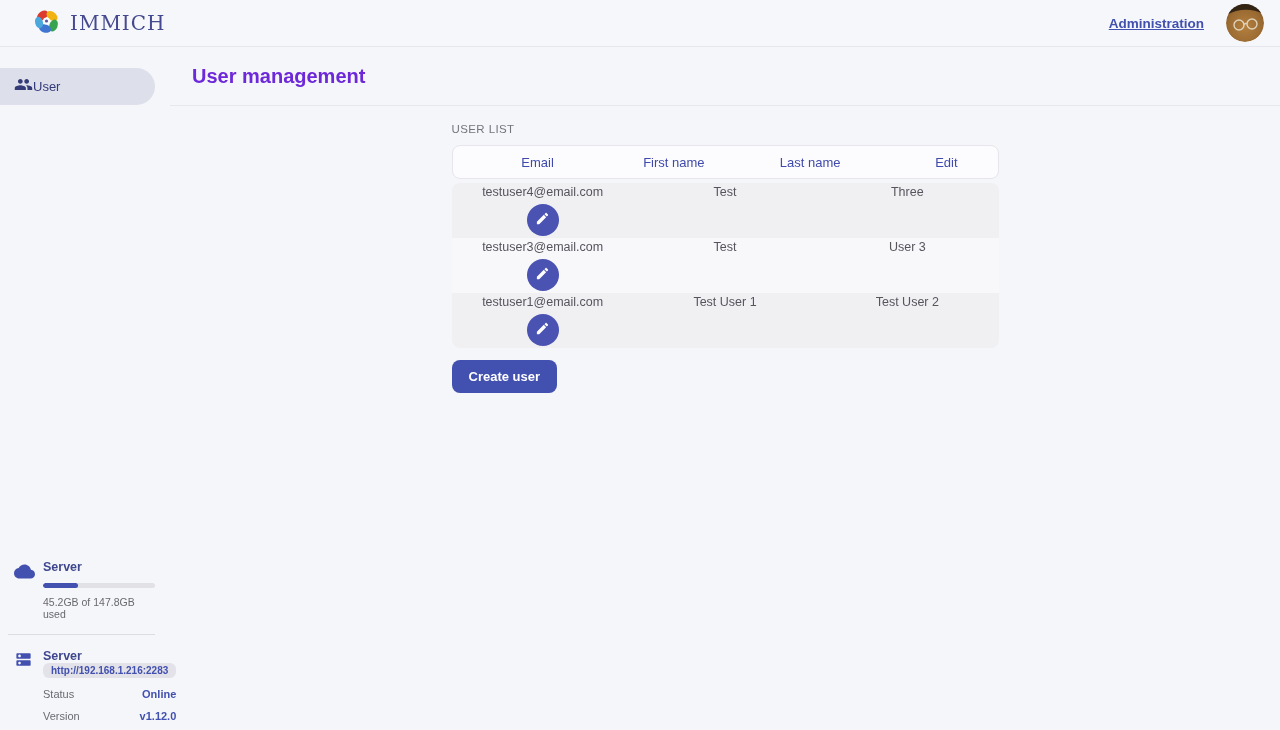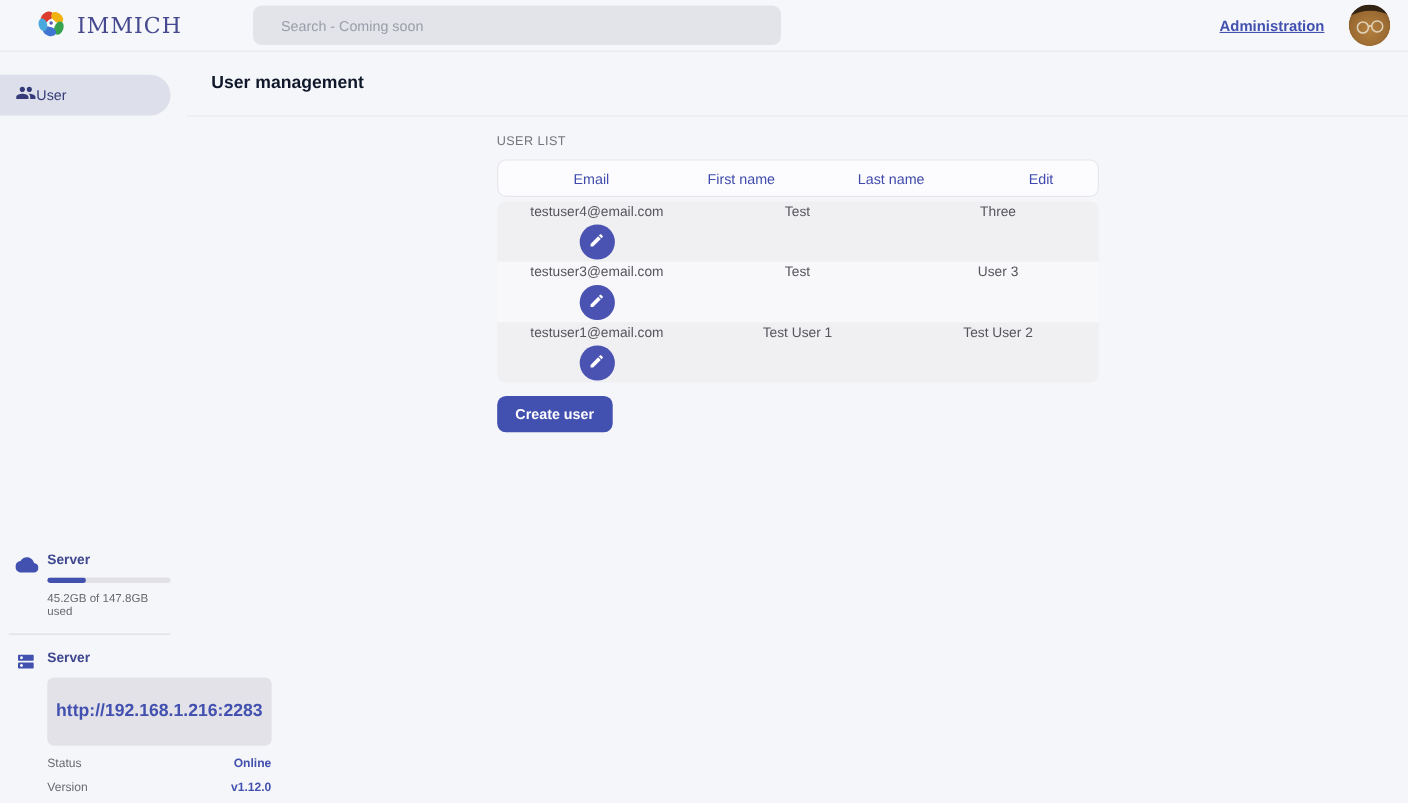--- a/index.html
+++ b/index.html
@@ -55,33 +55,33 @@
   .side-body { margin-left:7px; flex:1; padding-right:15px; }
   .side-title { font-size:12.5px; font-weight:bold; color:#3f478f; }
   .progress-track {
     margin-top:9px; height:5px; border-radius:3px; background:#e1e1e6;
     overflow:hidden;
   }
   .progress-fill { height:100%; border-radius:3px; background:#4250af; }
   .usage-text { margin-top:8px; font-size:10.5px; color:#68686f; }
   .side-divider { height:1px; background:#dcdce1; margin:14px 15px 14px 8px; }
   .server-url-pill {
-    margin-top:11px; background:#e2e2e8; border-radius:6px;
-    padding:22px 8px; text-align:center;
-    font-size:16px; font-weight:bold; color:#4250af;
+    background:#e2e2e8; border-radius:6px;
+    padding:2px 8px; text-align:center;
+    font-size:10px; font-weight:bold; color:#4250af;
   }
   .kv-row { display:flex; justify-content:space-between; margin-top:10px; }
   .kv-label { font-size:11px; color:#6a6a72; }
   .kv-value { font-size:11px; font-weight:bold; color:#4250af; }
   
   .title-bar {
     height:59px; display:flex; align-items:center; padding-left:22px;
     border-bottom:1px solid #e7e8ee;
   }
-  .page-title { font-size:16px; font-weight:600; color:#0f172a; }
+  .page-title { font-size:20px; font-weight:600; color:#6d28d9; }
   .panel { width:547px; margin:0 auto; }
   .section-label {
     margin-top:17px; font-size:11.5px; color:#74747e; letter-spacing:.4px;
   }
   .table-head {
     margin-top:10px; height:34px;
     background:#fcfcfe; border:1px solid #e6e6ec; border-radius:8px;
     display:grid; grid-template-columns:1fr 1fr 1fr 1fr; align-items:center;
   }
   .th { text-align:center; font-size:13px; font-weight:500; color:#3f4aac;padding-left:34px; }
@@ -119,21 +119,20 @@
           <ellipse cx="21.5" cy="19.5" rx="6.2" ry="4.1" transform="rotate(-70 21.5 19.5)" fill="#37a34f"></ellipse>
           <ellipse cx="13" cy="22.5" rx="6.2" ry="4.1" transform="rotate(18 13 22.5)" fill="#3f76d2"></ellipse>
           <ellipse cx="7" cy="16.5" rx="5.8" ry="3.9" transform="rotate(75 7 16.5)" fill="#4aa8dd"></ellipse>
           <circle cx="14.5" cy="15" r="3.4" fill="#fdfdfd"></circle>
           <circle cx="14.5" cy="15" r="1.6" fill="#5a57a8"></circle>
         </g>
       </svg>
     </span>
     <span class="logo-text">IMMICH</span>
   </div>
-  <input class="searchbar" type="text" placeholder="Search - Coming soon" style="">
   <div class="header-spacer"></div>
   <a class="admin-link">Administration</a>
   <div class="avatar">
     <svg width="38" height="38" viewBox="0 0 38 38">
       <defs>
         <radialGradient id="wood" cx="50%" cy="60%" r="75%">
           <stop offset="0%" stop-color="#b4803f"></stop>
           <stop offset="60%" stop-color="#9a6a32"></stop>
           <stop offset="100%" stop-color="#6f4b22"></stop>
         </radialGradient>

